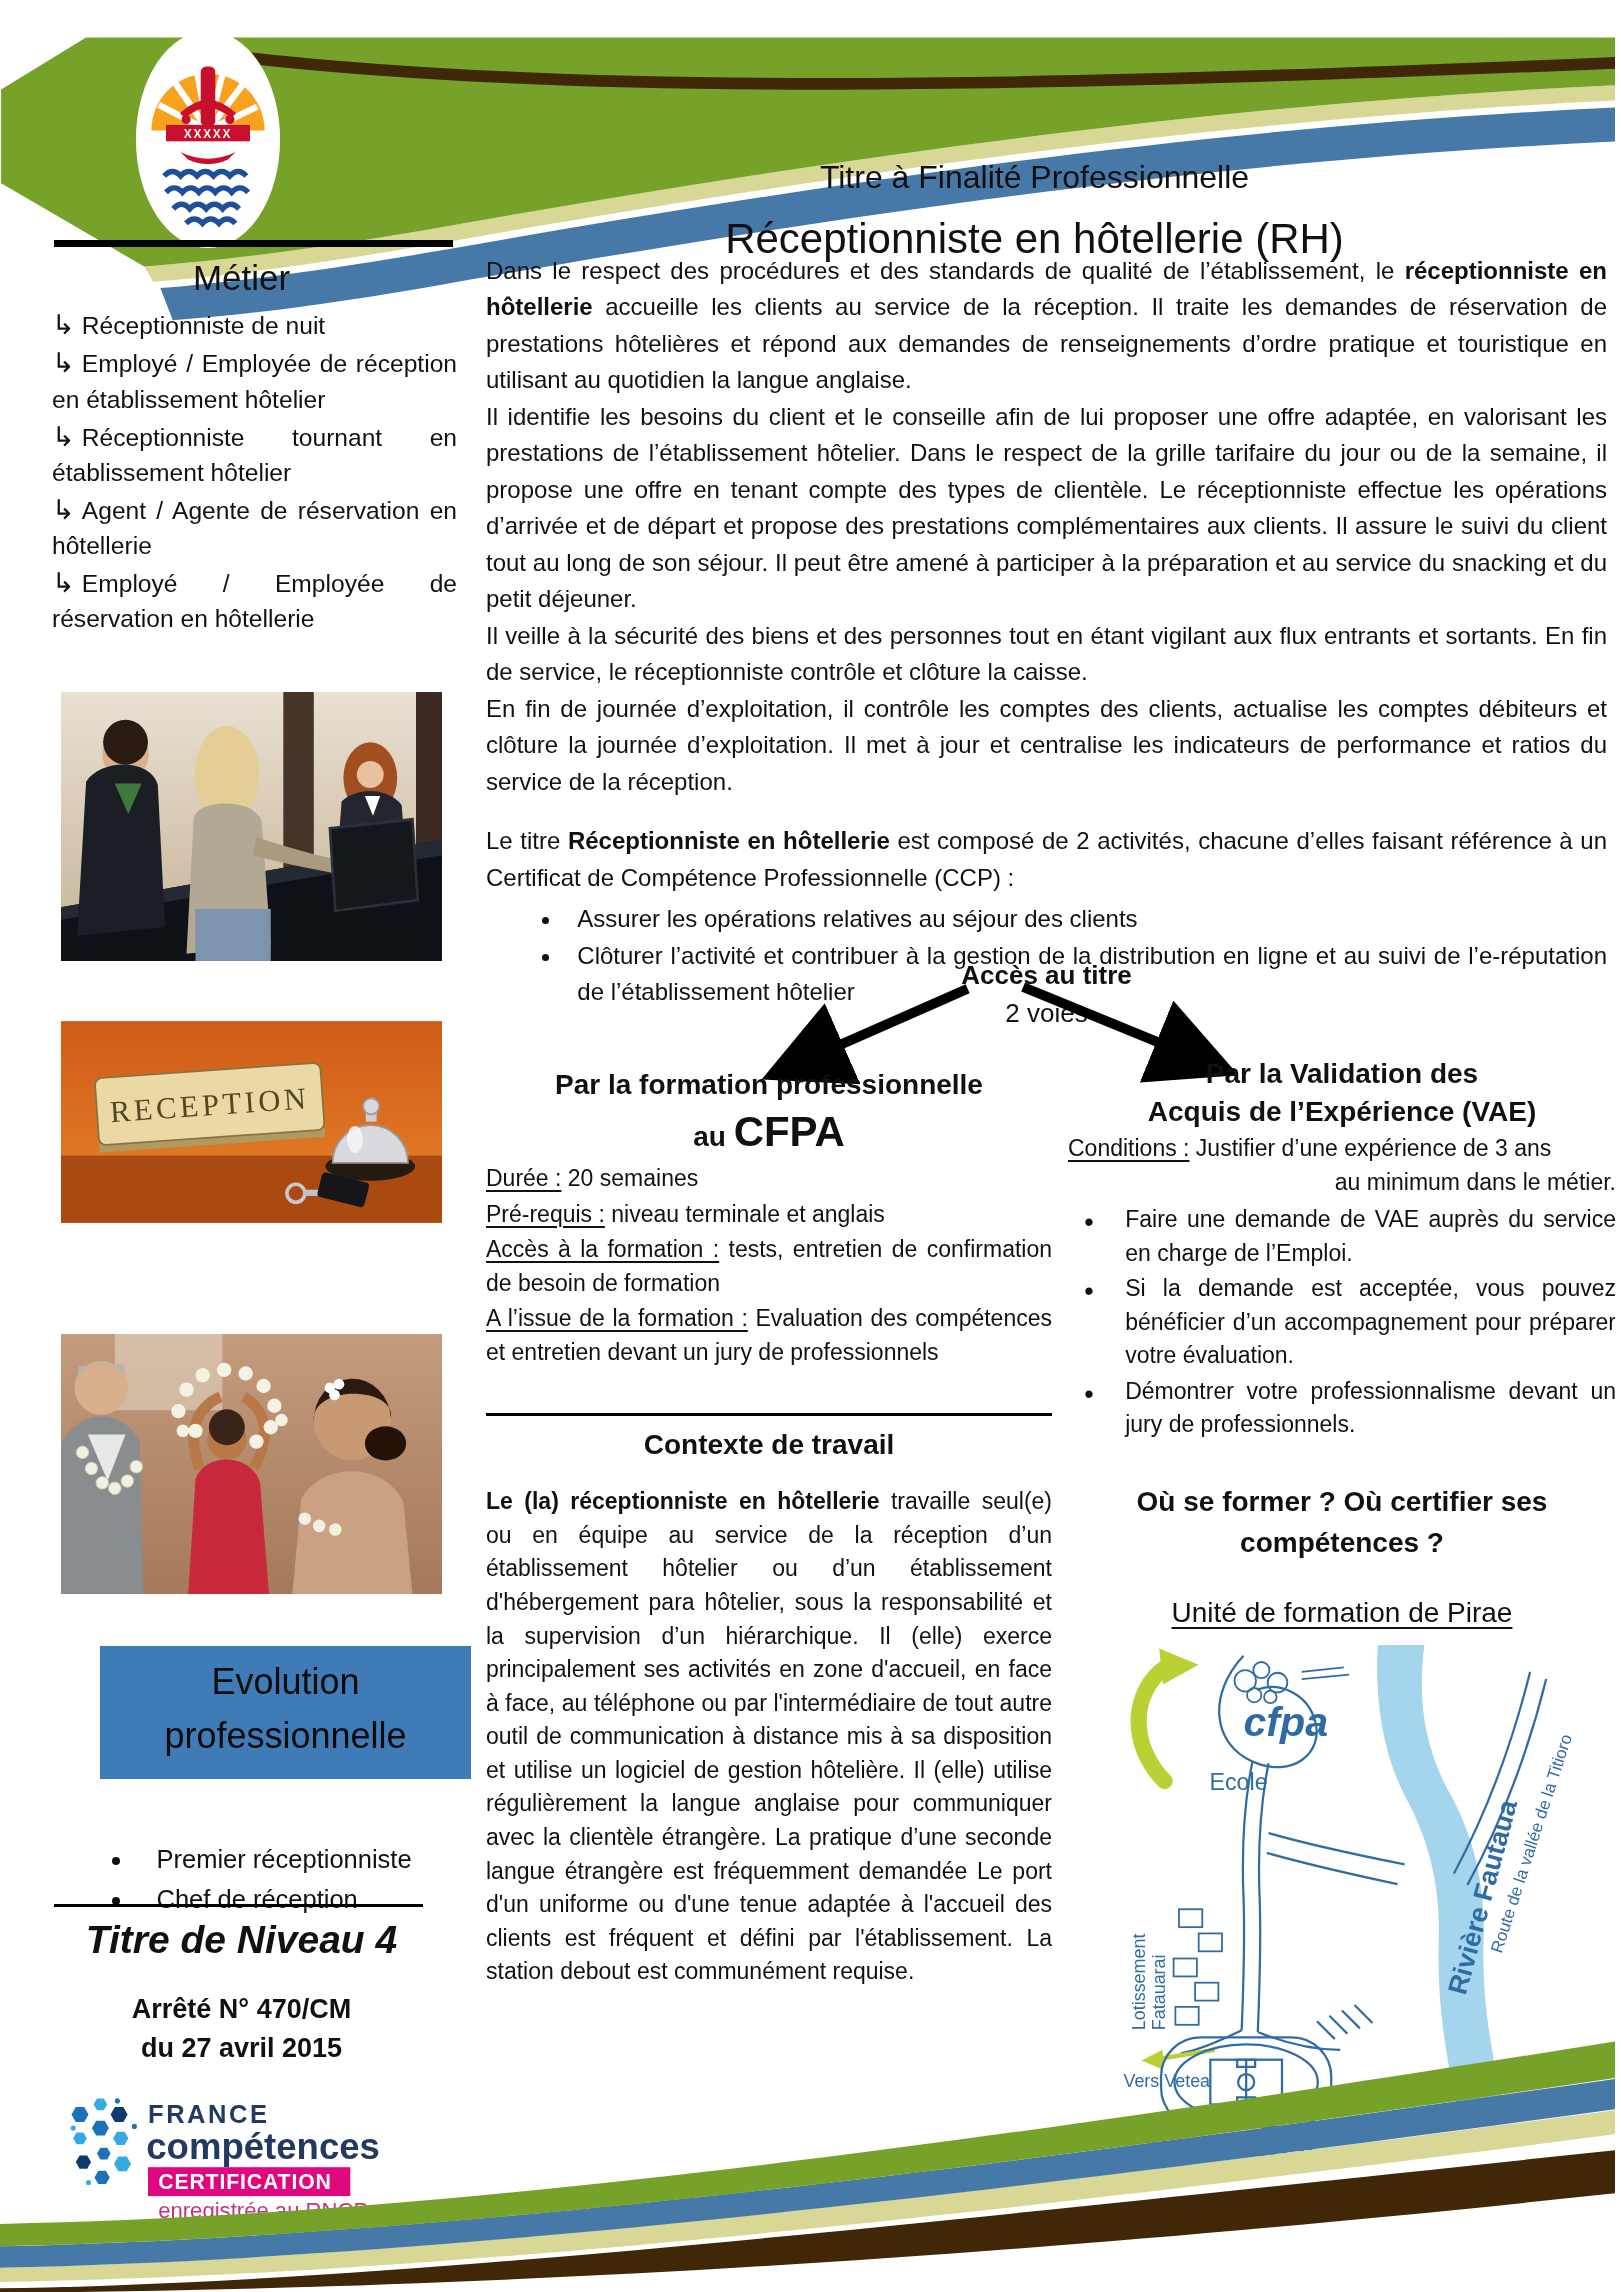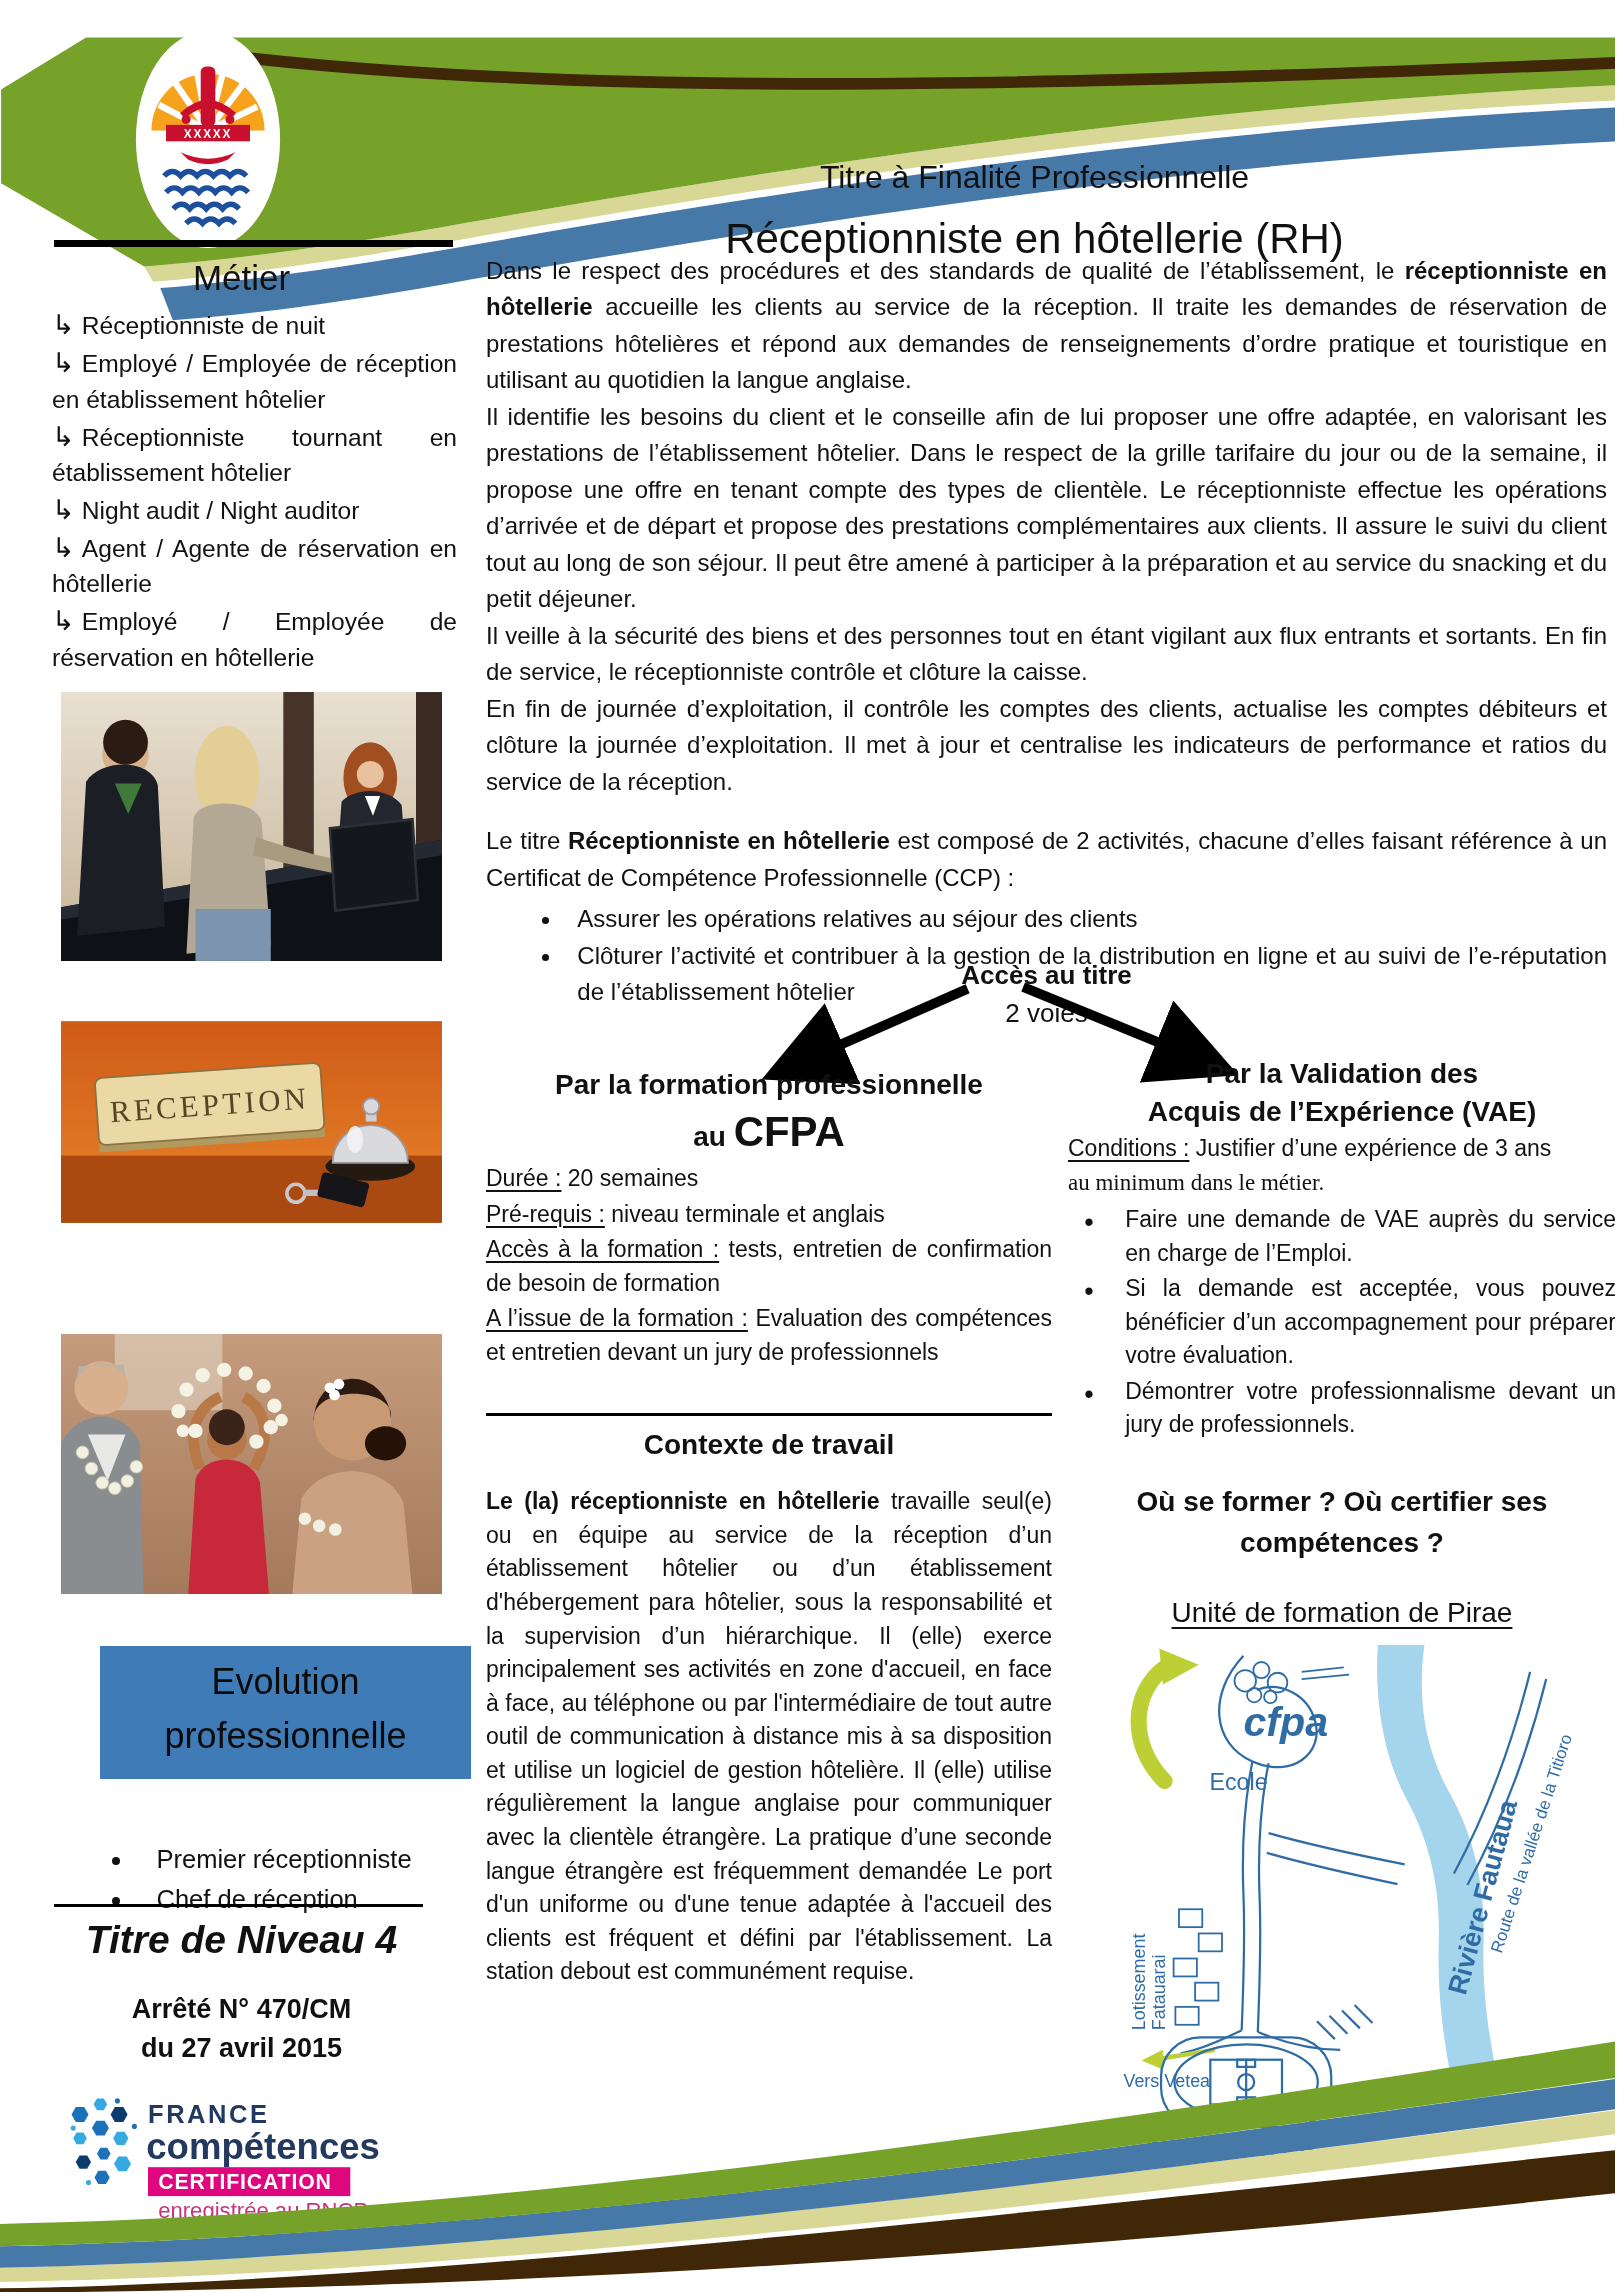--- a/index.html
+++ b/index.html
@@ -35,21 +35,21 @@
   .acces-title{position:absolute;left:486px;top:960px;width:1121px;text-align:center;font-size:26px;font-weight:700;}
   .acces-sub{position:absolute;left:486px;top:998px;width:1121px;text-align:center;font-size:26px;}
   .acces-arrows{position:absolute;left:699px;top:978px;}
   .col{position:absolute;font-size:23px;line-height:1.46;}
   .col-formation{left:486px;top:1066px;width:566px;}
   .col-vae{left:1068px;top:1055px;width:548px;}
   .col-h{text-align:center;font-weight:700;font-size:28px;line-height:1.35;}
   .cfpa-big{font-size:42px;}
   .u{text-decoration:underline;text-underline-offset:3.6px;}
   .det{text-align:justify;margin-top:1.8px;}
-  .cond2{text-align:left;font-family:Liberation Serif, serif;}
+  .cond2{text-align:right;}
   .vae-list{margin:3.6px 0 0 0;padding-left:7.2px;list-style:none;}
   .vae-list li{position:relative;padding-left:50px;margin-bottom:1.8px;text-align:justify;}
   .vae-list li::before{content:"•";position:absolute;left:9px;font-size:27px;}
   .ctx{left:486px;top:1413px;width:566px;}
   .ctx-rule{height:2.7px;background:#000;margin-bottom:9px;}
   .ctx-title{text-align:center;font-weight:700;font-size:28px;margin-bottom:19.7px;}
   .ctx p{margin:0;text-align:justify;}
   .ou{left:1068px;top:1482px;width:548px;}
   .ou-h{text-align:center;font-weight:700;font-size:28px;line-height:1.45;}
   .ou-unit{text-align:center;font-size:28px;margin-top:30px;text-decoration:underline;text-underline-offset:4.5px;}
@@ -95,21 +95,20 @@
 
   <div class="hdr-titles hdr-t1 abs">Titre à Finalité Professionnelle</div>
   <div class="hdr-titles hdr-t2 abs">Réceptionniste en hôtellerie (RH)</div>
 
   <div class="metier-bar"></div>
   <div class="metier-title">Métier</div>
   <div class="metier-list">
     <div class="m-item"><span class="m-glyph">↳</span><span>Réceptionniste de nuit</span></div>
     <div class="m-item"><span class="m-glyph">↳</span><span>Employé / Employée de réception en établissement hôtelier</span></div>
     <div class="m-item"><span class="m-glyph">↳</span><span>Réceptionniste tournant en établissement hôtelier</span></div>
-    <div class="m-item"><span class="m-glyph">↳</span><span>Night audit / Night auditor</span></div>
     <div class="m-item"><span class="m-glyph">↳</span><span>Agent / Agente de réservation en hôtellerie</span></div>
     <div class="m-item"><span class="m-glyph">↳</span><span>Employé / Employée de réservation en hôtellerie</span></div>
   </div>
 
   <svg class="photo abs" style="top:692px;" width="381" height="269" viewBox="0 0 425 300">
     <defs>
       <linearGradient id="g1" x1="0" y1="0" x2="0" y2="1">
         <stop offset="0" stop-color="#e9e0d2"></stop>
           <stop offset="1" stop-color="#c4b396"></stop>
       </linearGradient>

